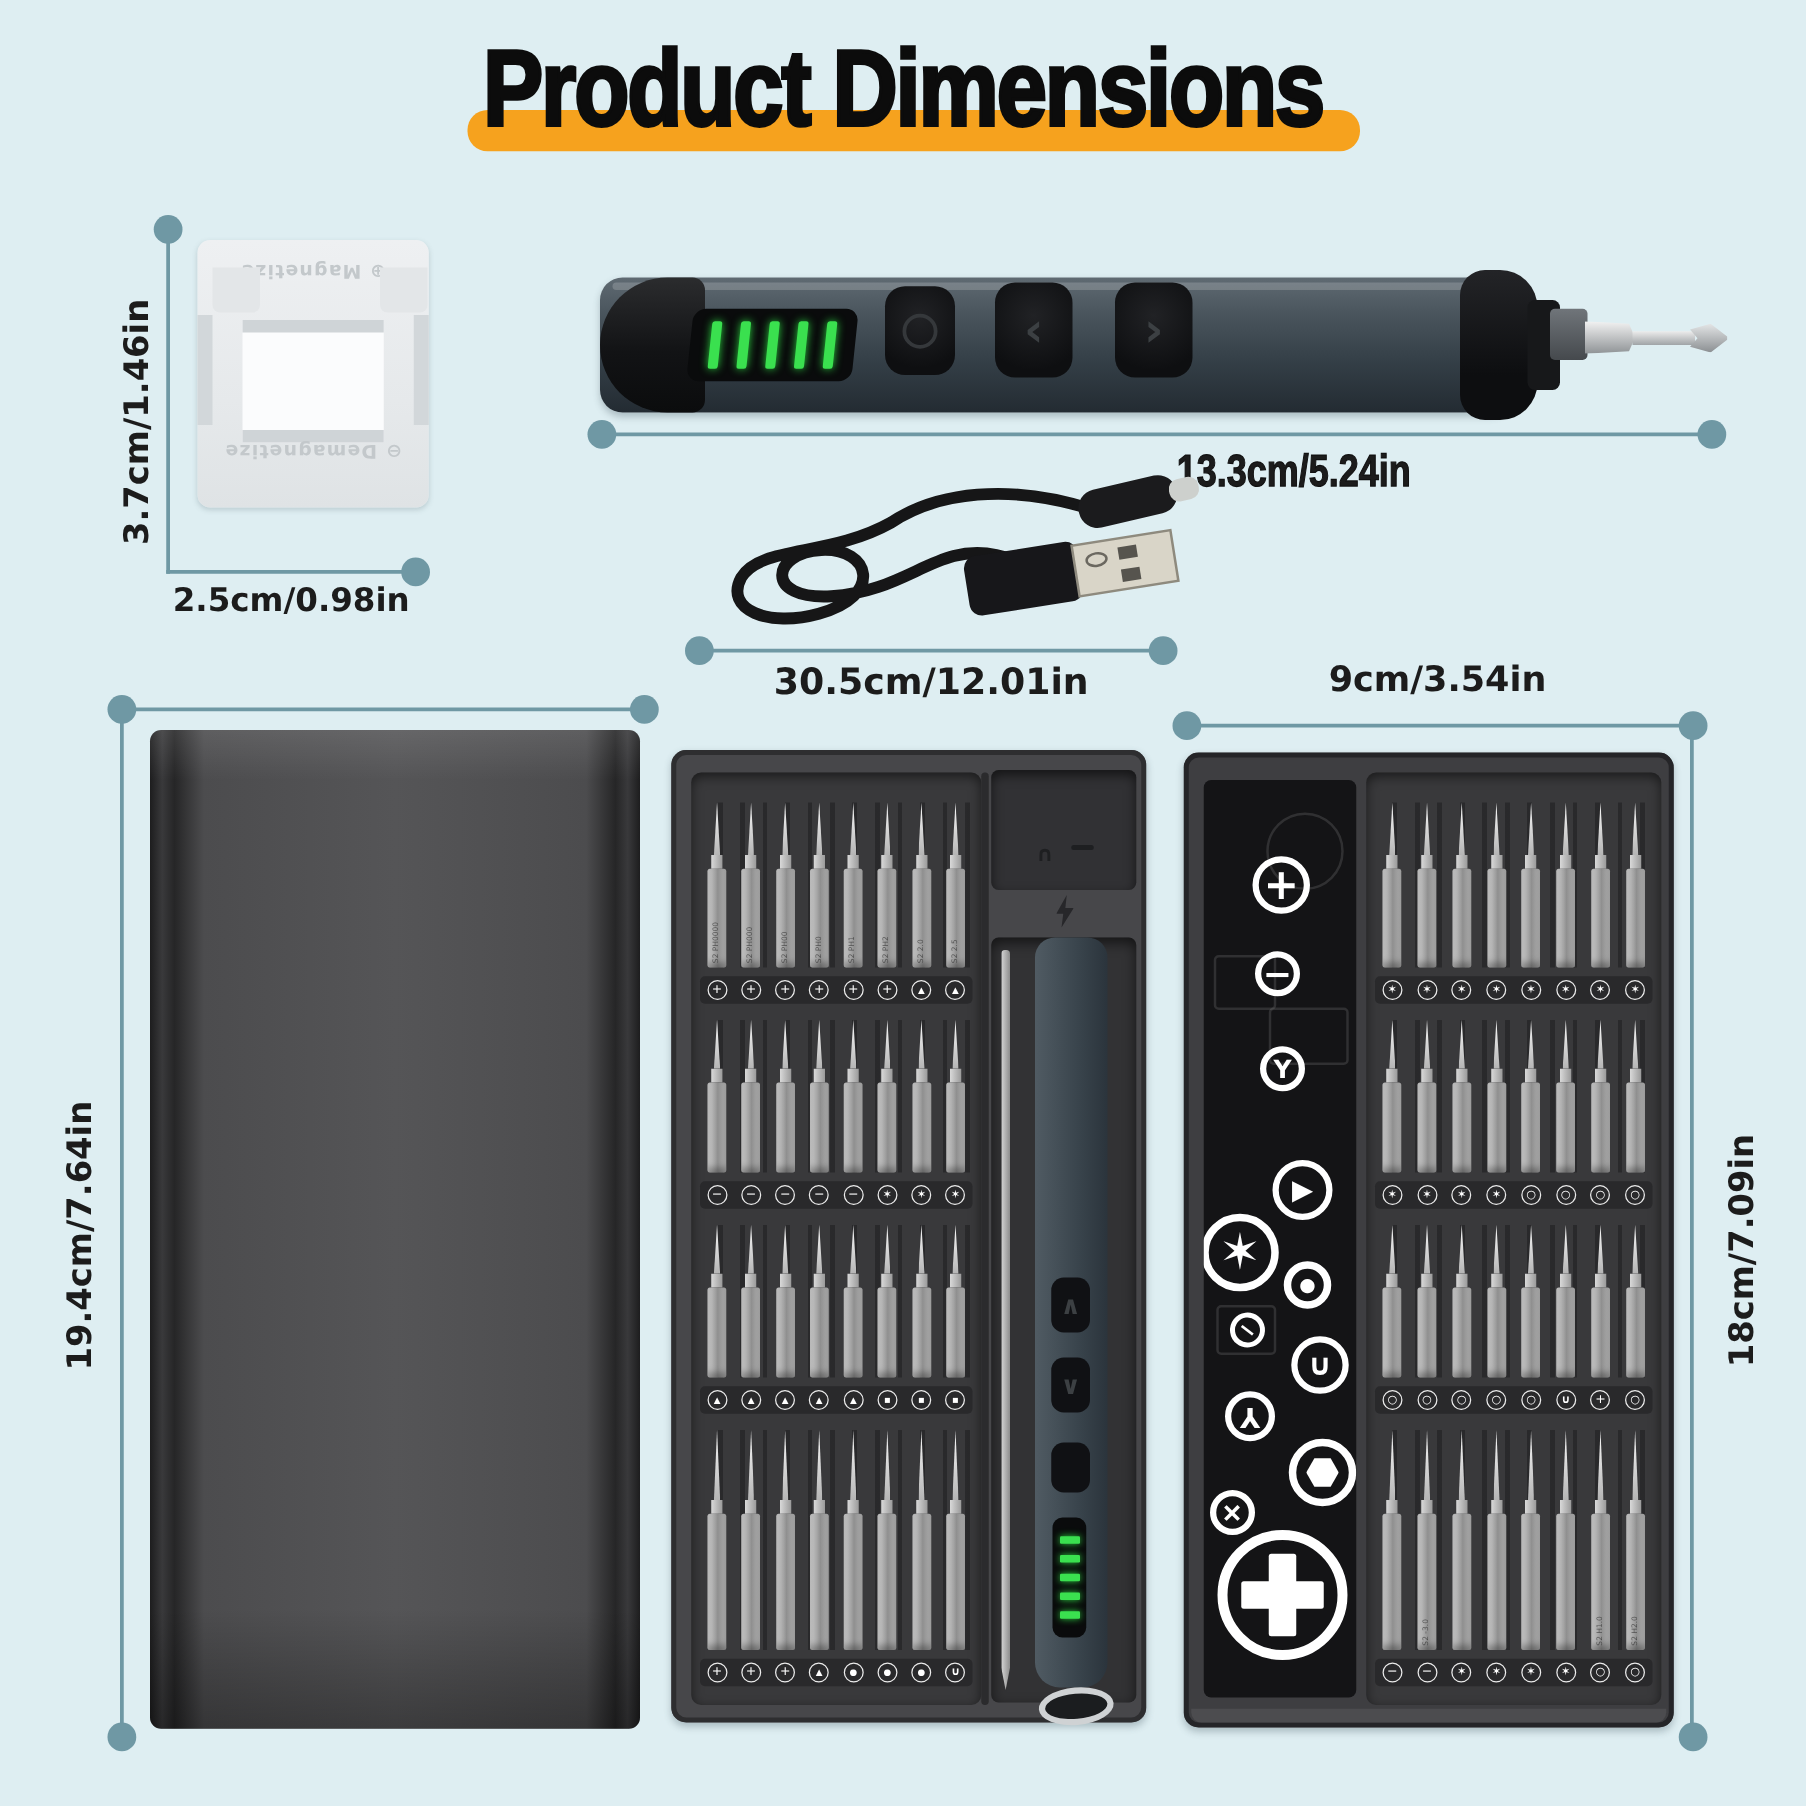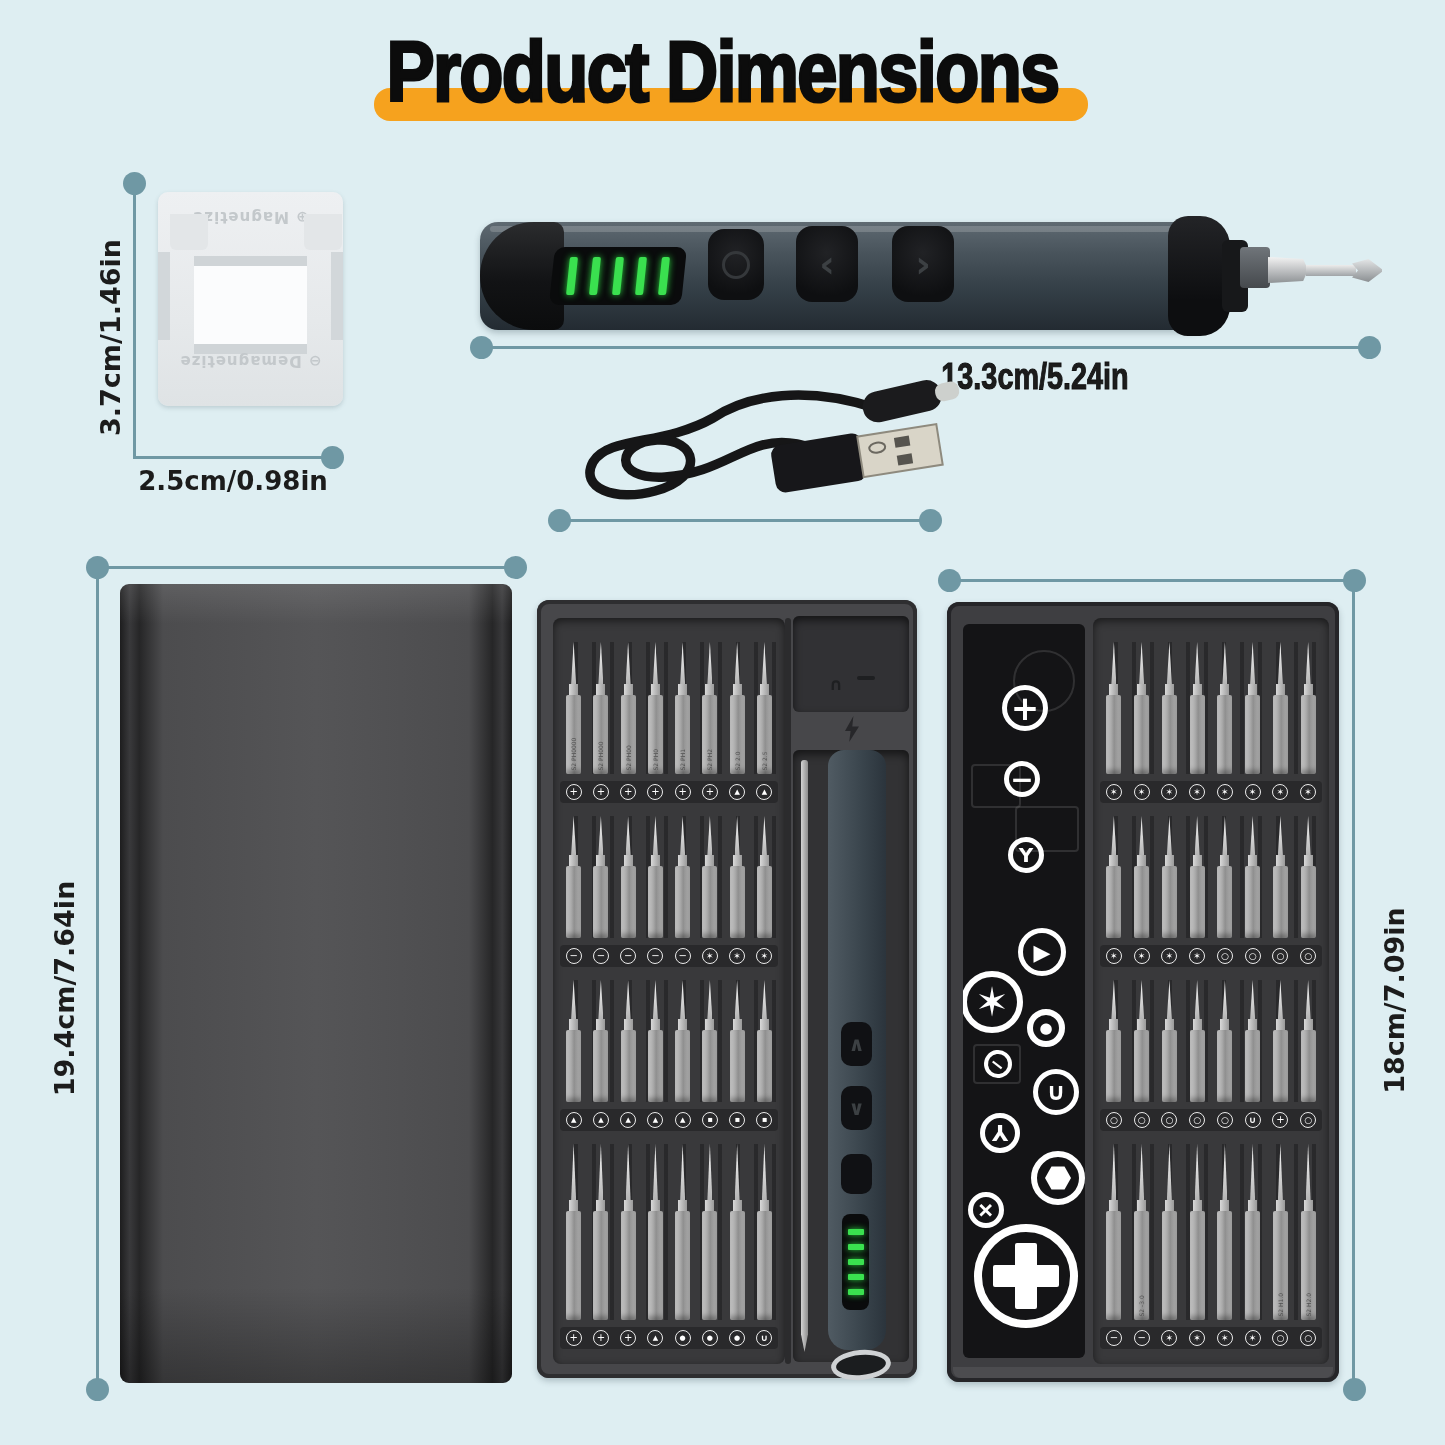--- a/index.html
+++ b/index.html
@@ -170,20 +170,21 @@
       <rect x="228" y="60" width="92" height="48" rx="10" fill="#17171a"></rect>
       <rect x="316" y="64" width="80" height="41" fill="#d9d5c8" stroke="#8e8a7e" stroke-width="2"></rect>
       <ellipse cx="334" cy="78" rx="8" ry="5" fill="none" stroke="#6b6860" stroke-width="2"></ellipse>
       <rect x="352" y="71" width="15" height="10" fill="#56544e"></rect>
       <rect x="352" y="89" width="15" height="10" fill="#56544e"></rect>
     </g>
   </svg>
   <div class="dline" style="left:558px;top:519px;width:372px;height:3px;"></div>
   <div class="ddot" style="left:548px;top:509px;"></div>
   <div class="ddot" style="left:919px;top:509px;"></div>
+  <div class="dlabel" style="left:560px;top:528px;width:370px;text-align:center;font-size:29px;">30.5cm/12.01in</div>
 
   <div class="case-left"></div>
   <div class="dline" style="left:96px;top:566px;width:420px;height:3px;"></div>
   <div class="dline" style="left:96px;top:567px;width:3px;height:822px;"></div>
   <div class="ddot" style="left:86px;top:556px;"></div>
   <div class="ddot" style="left:504px;top:556px;"></div>
   <div class="ddot" style="left:86px;top:1378px;"></div>
   <div class="dlabel rot" style="left:-56px;top:973px;width:240px;font-size:27px;">19.4cm/7.64in</div>
 
   <div class="case-mid"></div>
@@ -670,15 +671,16 @@
         <span class="sicon ring">○</span>
         <span class="sicon ring">○</span>
       </div>
     </div>
 
   <div class="dline" style="left:949px;top:579px;width:406px;height:3px;"></div>
   <div class="dline" style="left:1352px;top:580px;width:3px;height:810px;"></div>
   <div class="ddot" style="left:938px;top:569px;"></div>
   <div class="ddot" style="left:1343px;top:569px;"></div>
   <div class="ddot" style="left:1343px;top:1378px;"></div>
+  <div class="dlabel" style="left:950px;top:527px;width:400px;text-align:center;font-size:28px;">9cm/3.54in</div>
   <div class="dlabel rot" style="left:1274px;top:985px;width:240px;font-size:27px;">18cm/7.09in</div>
 
 </div>
 
 </body></html>

